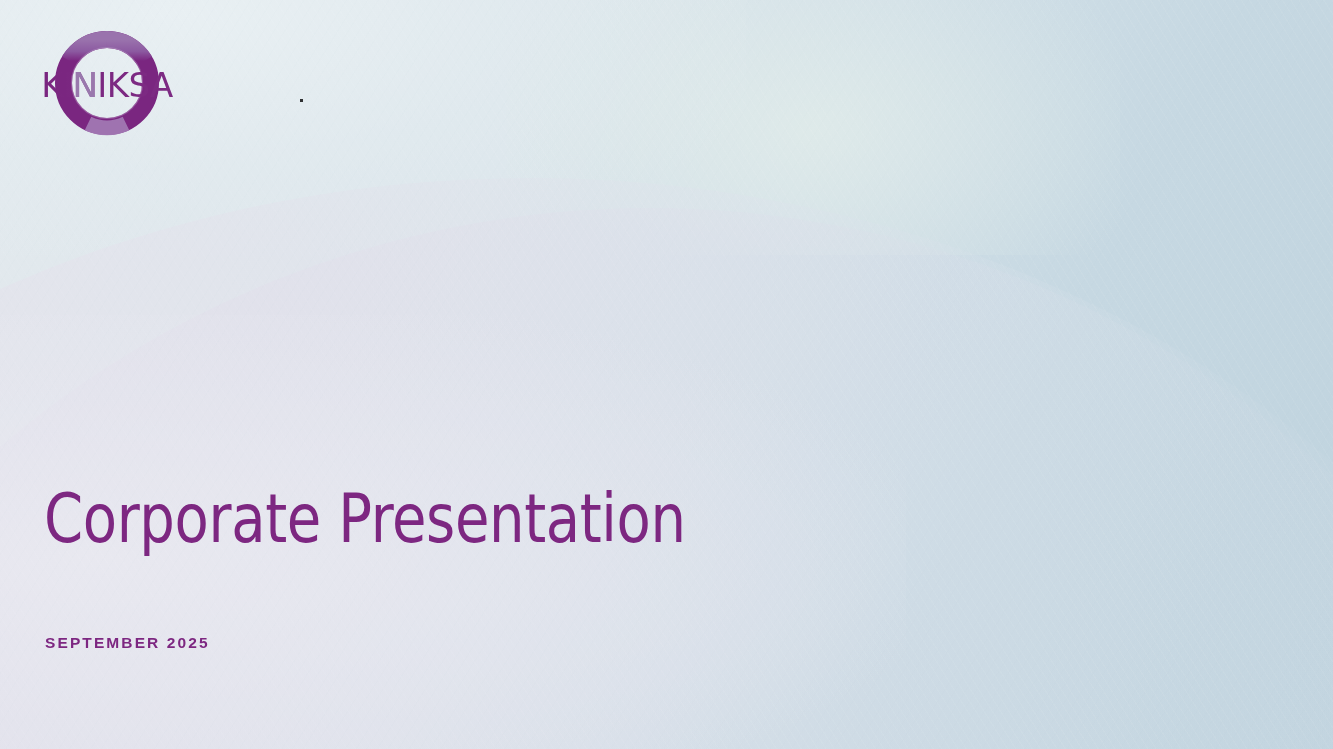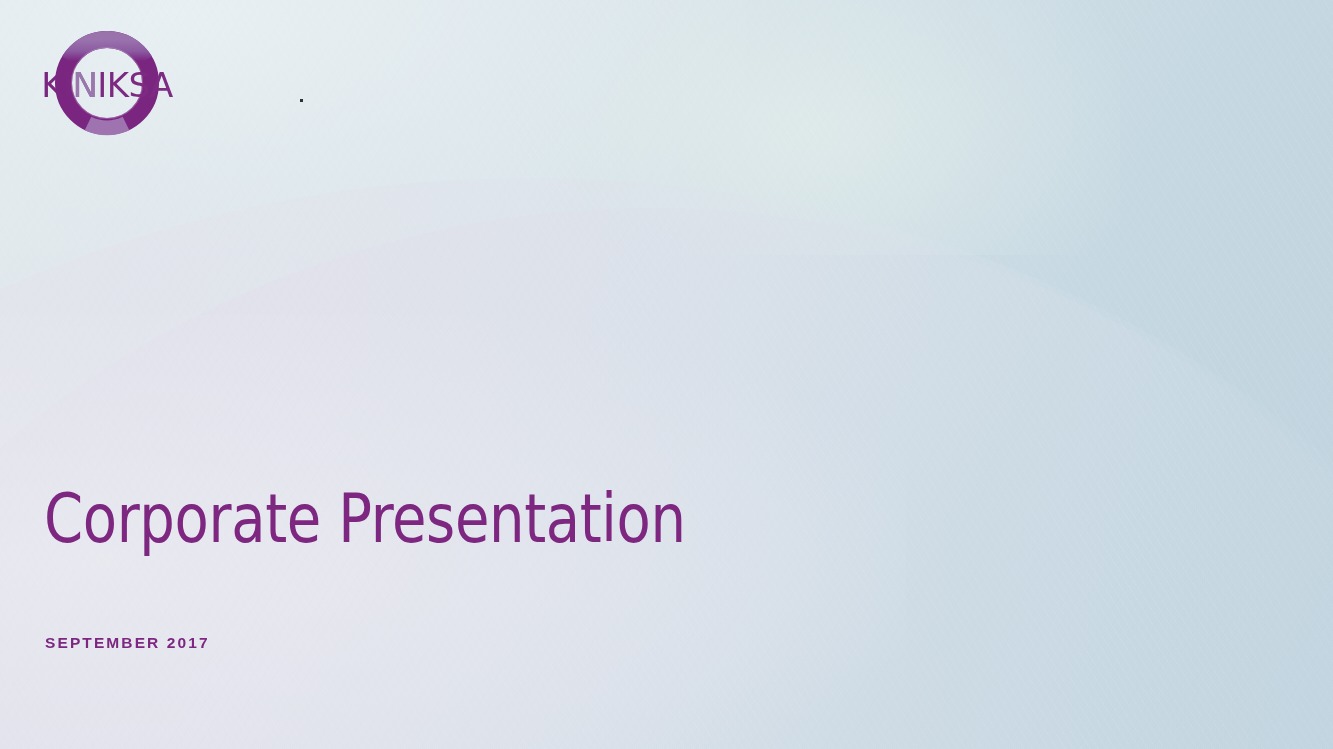--- a/index.html
+++ b/index.html
@@ -218,15 +218,15 @@
         <text x="67" y="70" text-anchor="middle" font-family="DejaVu Sans, Liberation Sans, sans-serif" font-size="34" letter-spacing="-0.6" fill="#9f87b5" opacity="0.85">
           <tspan fill="none">KI</tspan><tspan>N</tspan><tspan fill="none">IKSA</tspan>
         </text>
       </g>
     </svg>
   </div>
 
   <div id="stray-mark" title="."></div>
 
   <div id="title">Corporate Presentation</div>
-  <div id="date">SEPTEMBER 2017</div>
+  <div id="date">SEPTEMBER 2025</div>
 
 </div>
 
 </body></html>

